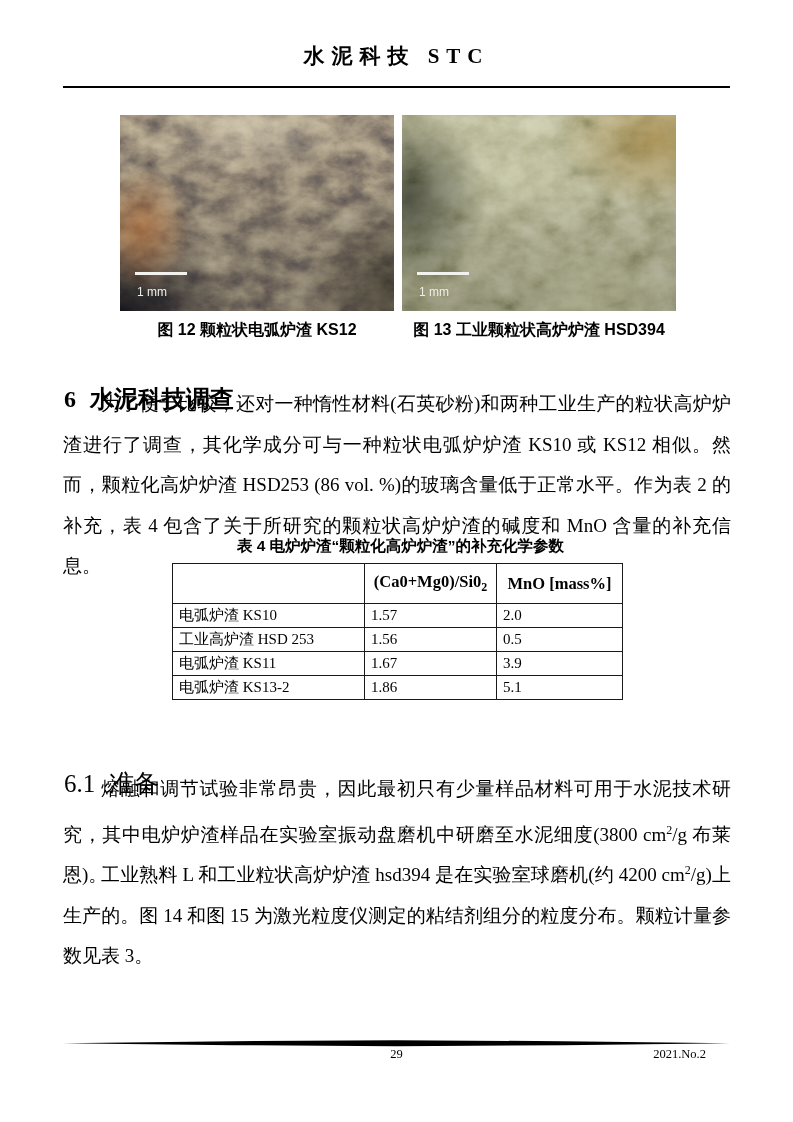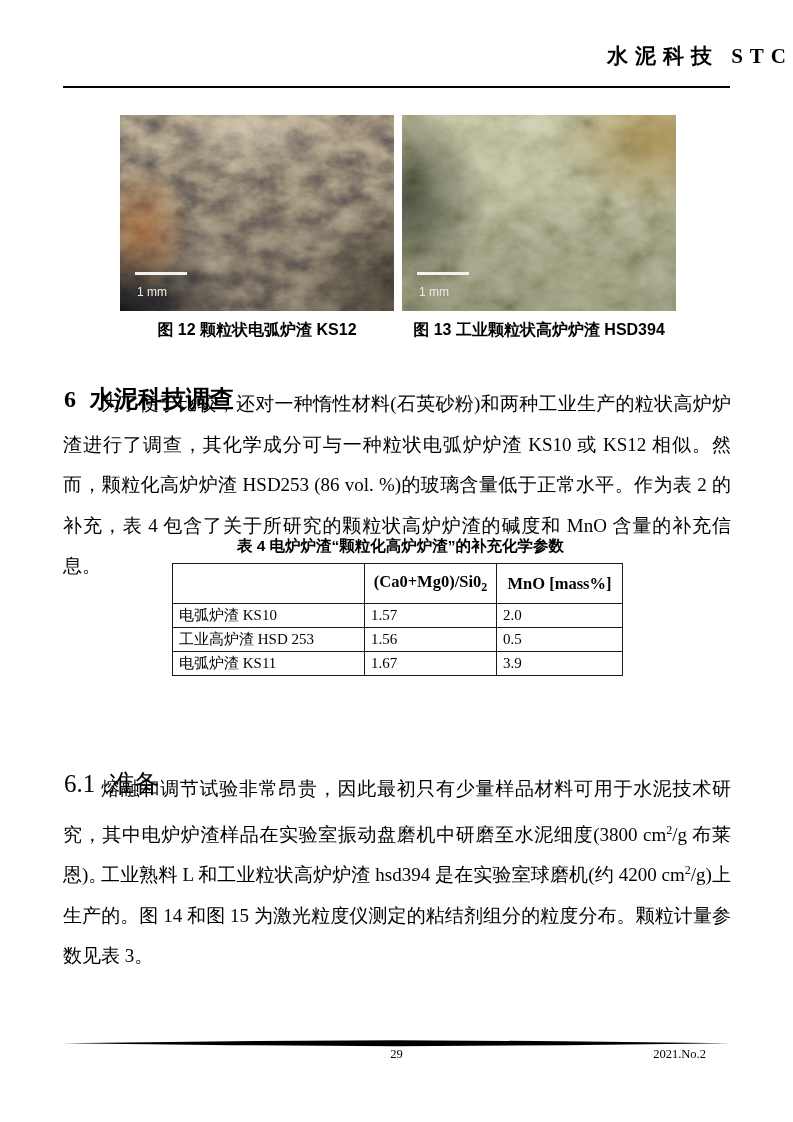--- a/index.html
+++ b/index.html
@@ -1,21 +1,21 @@
 <!DOCTYPE html>
 <html><head>
 <meta charset="utf-8">
 <style>
   html,body{margin:0;padding:0;background:#ffffff;}
   body{width:793px;height:1122px;position:relative;overflow:hidden;
        font-family:"Liberation Serif","DejaVu Serif",serif;color:#000;}
   .abs{position:absolute;}
 
   
-  .header-title{top:42px;left:0;width:793px;text-align:right;font-size:21px;
+  .header-title{top:42px;left:0;width:793px;text-align:center;font-size:21px;
     letter-spacing:7px;font-weight:600;}
   .header-rule{top:86px;left:63px;width:667px;height:2px;background:#000;}
 
   
   .figures{top:115px;left:120px;width:556px;display:flex;gap:8px;}
   figure{margin:0;width:274px;}
   .photo{position:relative;width:274px;height:196px;overflow:hidden;background:#0b0e14;}
   .photo svg{display:block;width:274px;height:196px;}
   .overlay{position:absolute;inset:0;pointer-events:none;}
   .oL{background:
@@ -144,20 +144,25 @@
   <tr>
     <td>工业高炉渣 HSD 253</td>
     <td>1.56</td>
     <td>0.5</td>
   </tr>
   <tr>
     <td>电弧炉渣 KS11</td>
     <td>1.67</td>
     <td>3.9</td>
   </tr>
+  <tr>
+    <td>电弧炉渣 KS13-2</td>
+    <td>1.86</td>
+    <td>5.1</td>
+  </tr>
 </tbody>
   </table>
 
 <h3 class="abs sec61"><span class="num">6.1</span><span>准备</span></h3>
 
 <p class="abs bodytext p2"><span>熔融和调节试验非常昂贵，因此最初只有少量样品材料可用于水泥技术研究，其中电炉炉渣样品在实验室振动盘磨机中研磨至水泥细度(3800 cm</span><sup>2</sup><span>/g 布莱恩)。</span></p>
 
 <p class="abs bodytext p3"><span>工业熟料 L 和工业粒状高炉炉渣 hsd394 是在实验室球磨机(约 4200  cm</span><sup>2</sup><span>/g)上生产的。图 14 和图 15 为激光粒度仪测定的粘结剂组分的粒度分布。颗粒计量参数见表 3。</span></p>
 
 <svg class="abs footer-rule" width="667" height="7" viewBox="0 0 667 7">

